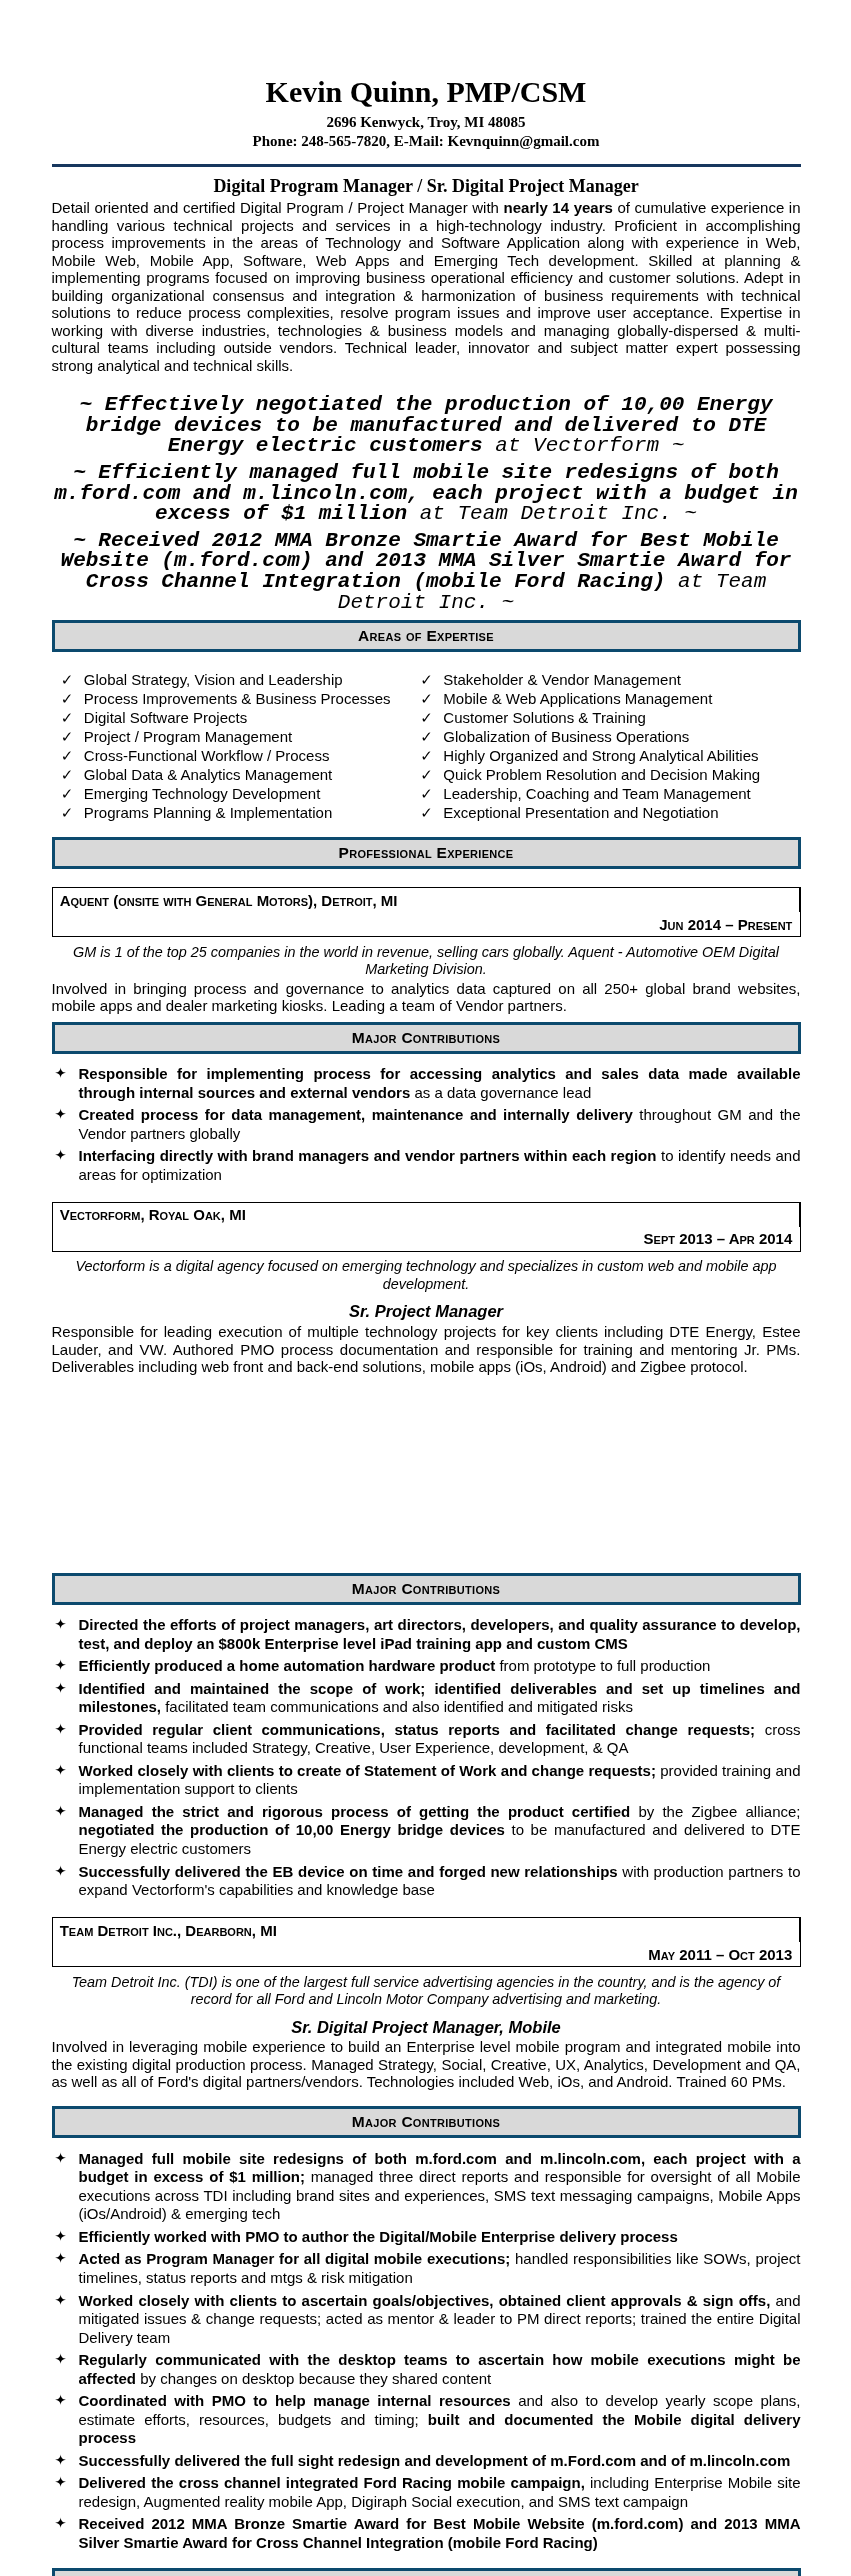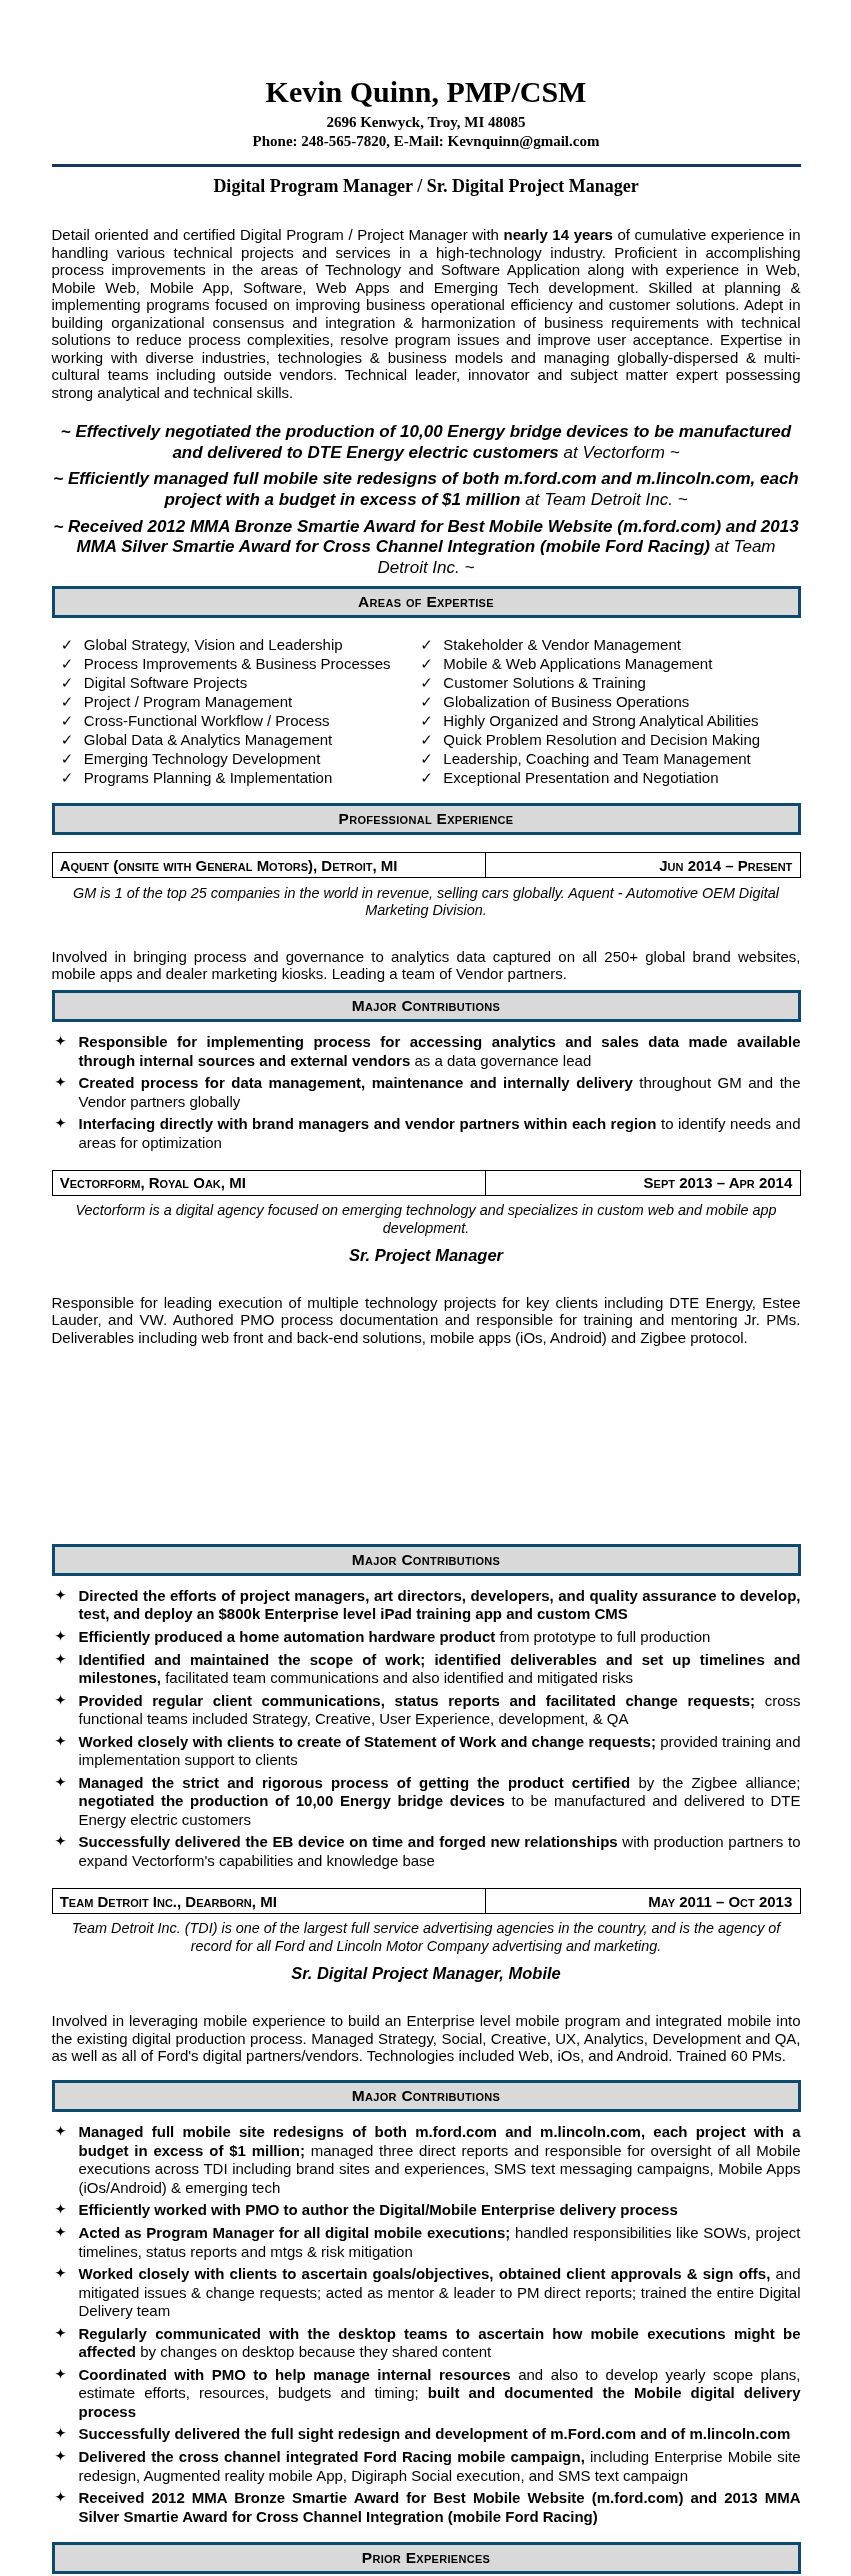--- a/index.html
+++ b/index.html
@@ -24,25 +24,25 @@
   .phone { margin-top:1.5px; }
   .rule { height:3.1px; background:#17375E; margin-top:13.4px; }
   .headline {
     margin-top:8.2px; text-align:center;
     font-family:"Liberation Serif", serif; font-weight:bold;
     font-size:18px; line-height:23px;
   }
 
   
   .para {
-    font-size:15px; line-height:17.5px; text-align:justify; margin-top:28px;
+    font-size:15px; line-height:17.5px; text-align:justify; margin-top:1px;
   }
   .hl-wrap { margin-top:20.6px; }
   .hl-line {
-    text-align:center; font-size:17px; line-height:20.6px; margin:0 0 6.2px 0;
+    text-align:center; font-size:21px; line-height:20.6px; margin:0 0 6.2px 0;font-family:Liberation Mono, monospace;
   }
 
   .run-n { font-weight:normal; font-style:normal; }
   .run-b { font-weight:bold; }
   .run-i { font-style:italic; }
   .run-bi { font-weight:bold; font-style:italic; }
 
   
   .bar {
     margin-top:7.2px; height:26px; background:#D9D9D9;
@@ -54,21 +54,21 @@
   
   .exp-grid { display:flex; margin-top:17.5px; }
   .exp-col { list-style:none; margin:0; padding:0; }
   .exp-col.left  { width:48%; padding-left:9.3px; box-sizing:border-box; }
   .exp-col.right { width:52%; padding-left:9.3px; box-sizing:border-box; }
   .exp-item { font-size:15px; line-height:19px; display:flex; }
   .check { width:23px; flex:0 0 23px; }
 
   
   .job-table {
-    margin-top:17.5px; border:1px solid #000; display:flex; align-items:stretch;
+    margin-top:17.5px; border:1px solid #000; display:flex; align-items:stretch;flex-direction:column;
   }
   .job-co {
     flex:0 0 58%; box-sizing:border-box; border-right:1px solid #000;
     padding:3.6px 7.2px; font-weight:bold; font-size:15px; font-variant:small-caps;
   }
   .job-dates {
     flex:1; box-sizing:border-box; padding:3.6px 7.2px; text-align:right;
     font-weight:bold; font-size:15px; font-variant:small-caps;
   }
   .job-blurb {

